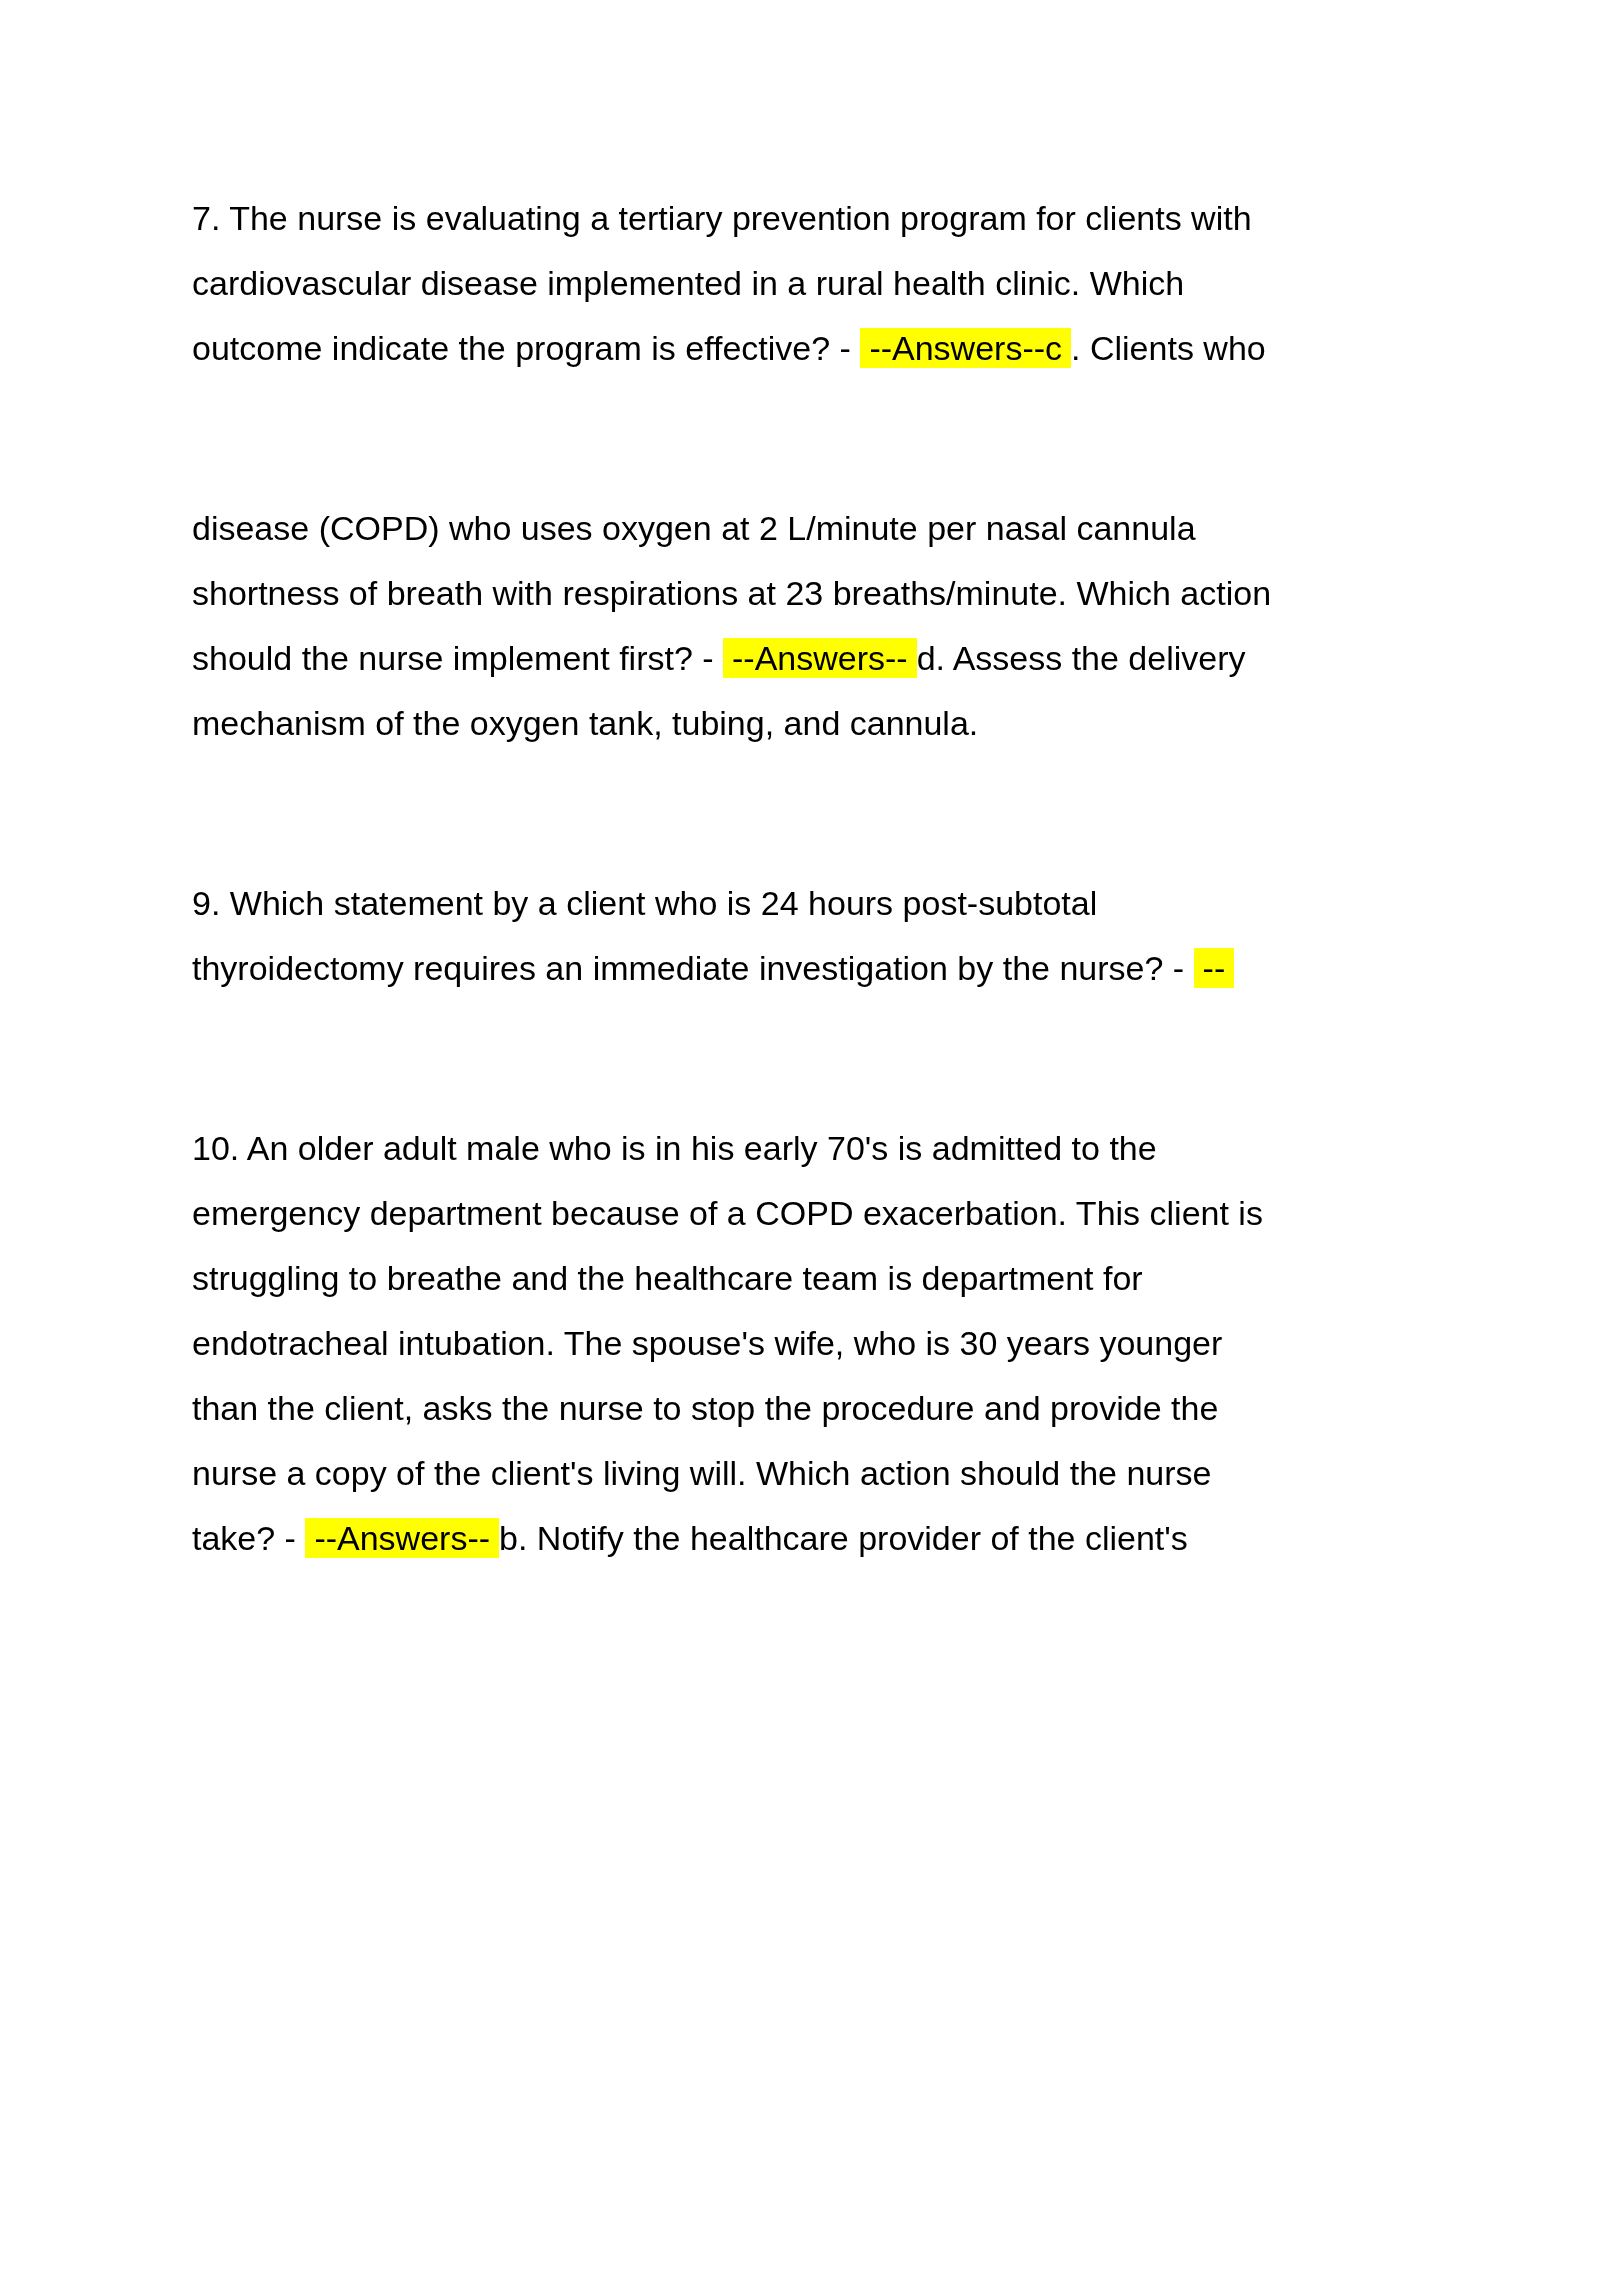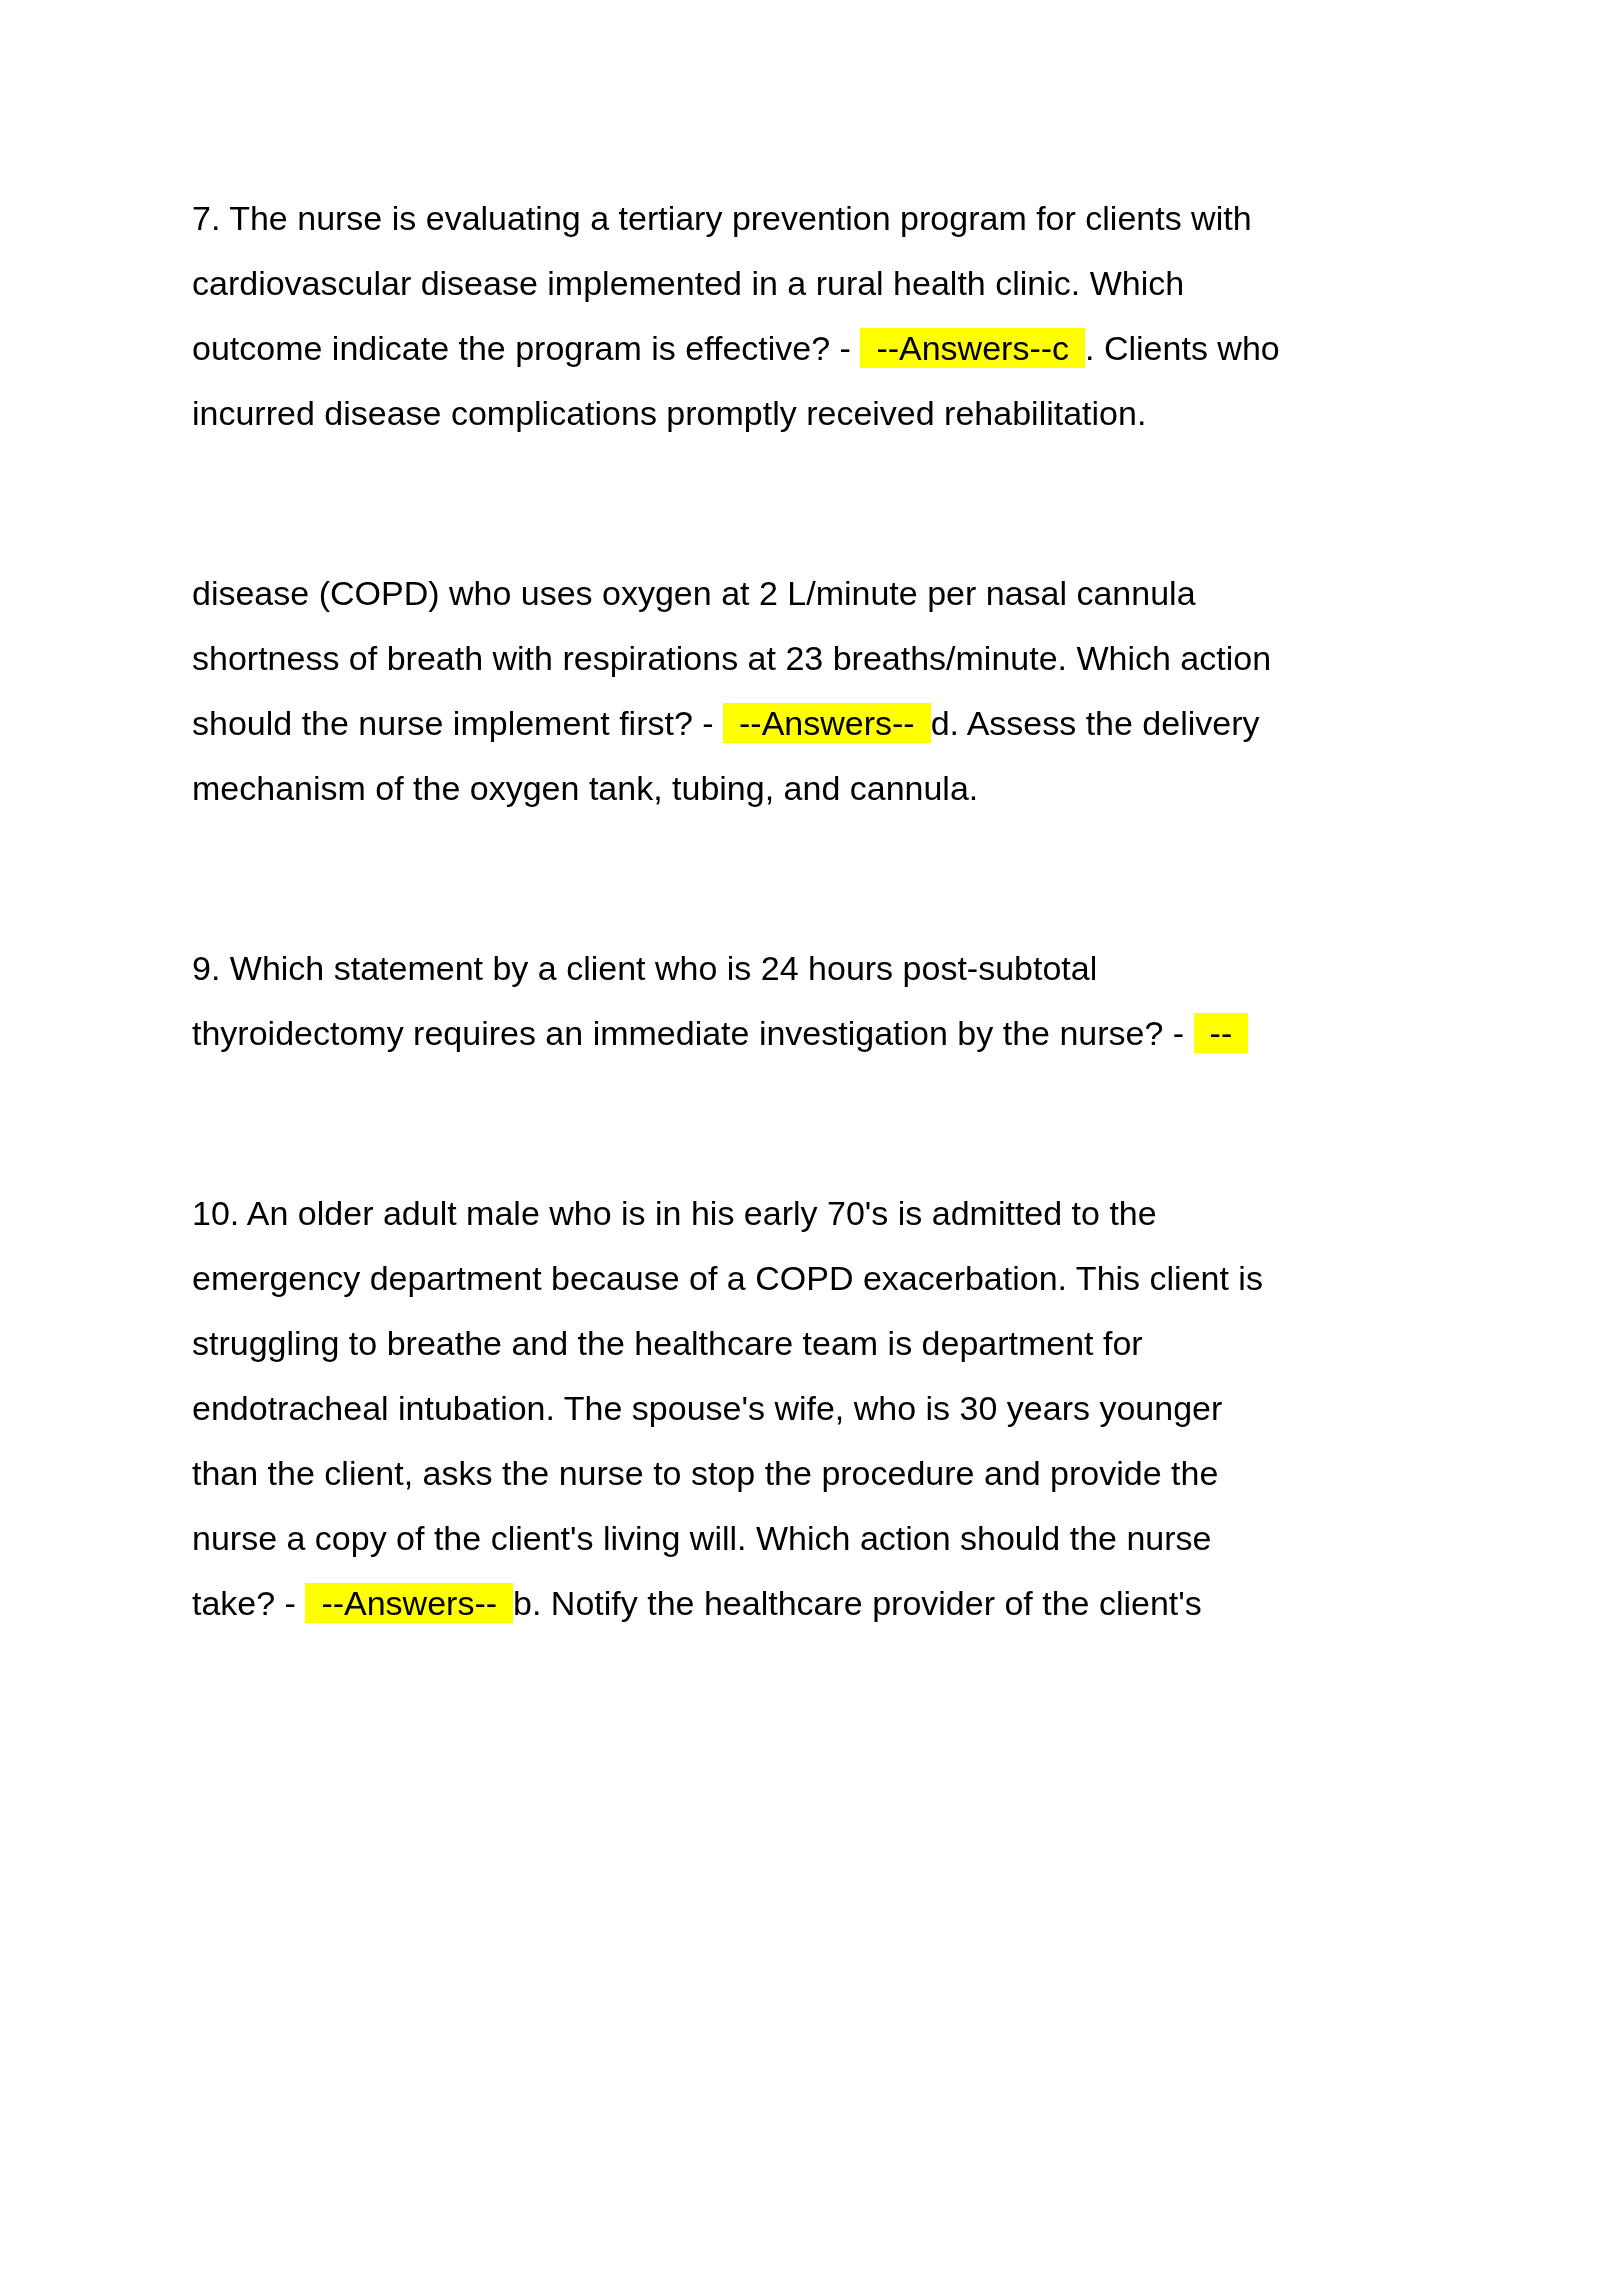--- a/index.html
+++ b/index.html
@@ -29,33 +29,32 @@
   }
   .line {
     white-space: nowrap;
   }
   .txt {
     color: #000000;
   }
   .hl {
     background-color: #ffff00;
     color: #000000;
-    padding: 1px 16px;
+    padding: 1px 9px;
   }
 </style>
 </head>
 <body>
 
 <div class="page">
   <div class="content" id="doc-content">
       <div class="paragraph">
         <div class="line"><span class="txt">7. The nurse is evaluating a tertiary prevention program for clients with</span></div>
         <div class="line"><span class="txt">cardiovascular disease implemented in a rural health clinic. Which</span></div>
         <div class="line"><span class="txt">outcome indicate the program is effective? - </span><span class="hl">--Answers--c</span><span class="txt">. Clients who</span></div>
-        <div class="line"><span class="txt">incurred disease complications promptly received rehabilitation.</span></div>
       </div>
       <div class="paragraph">
         <div class="line"><span class="txt">disease (COPD) who uses oxygen at 2 L/minute per nasal cannula</span></div>
         <div class="line"><span class="txt">shortness of breath with respirations at 23 breaths/minute. Which action</span></div>
         <div class="line"><span class="txt">should the nurse implement first? - </span><span class="hl">--Answers--</span><span class="txt">d. Assess the delivery</span></div>
         <div class="line"><span class="txt">mechanism of the oxygen tank, tubing, and cannula.</span></div>
       </div>
       <div class="paragraph">
         <div class="line"><span class="txt">9. Which statement by a client who is 24 hours post-subtotal</span></div>
         <div class="line"><span class="txt">thyroidectomy requires an immediate investigation by the nurse? - </span><span class="hl">--</span></div>

